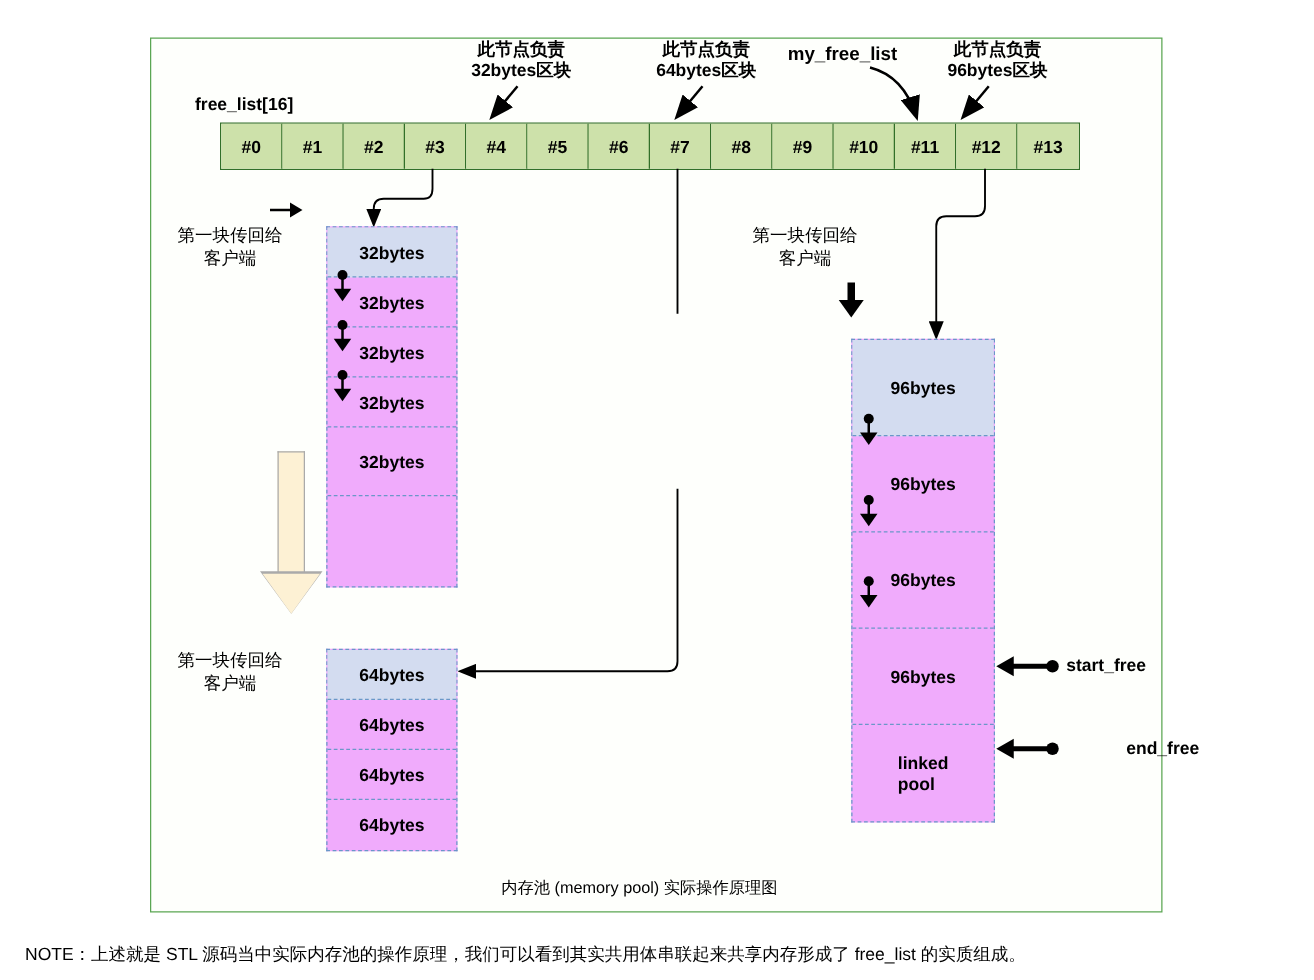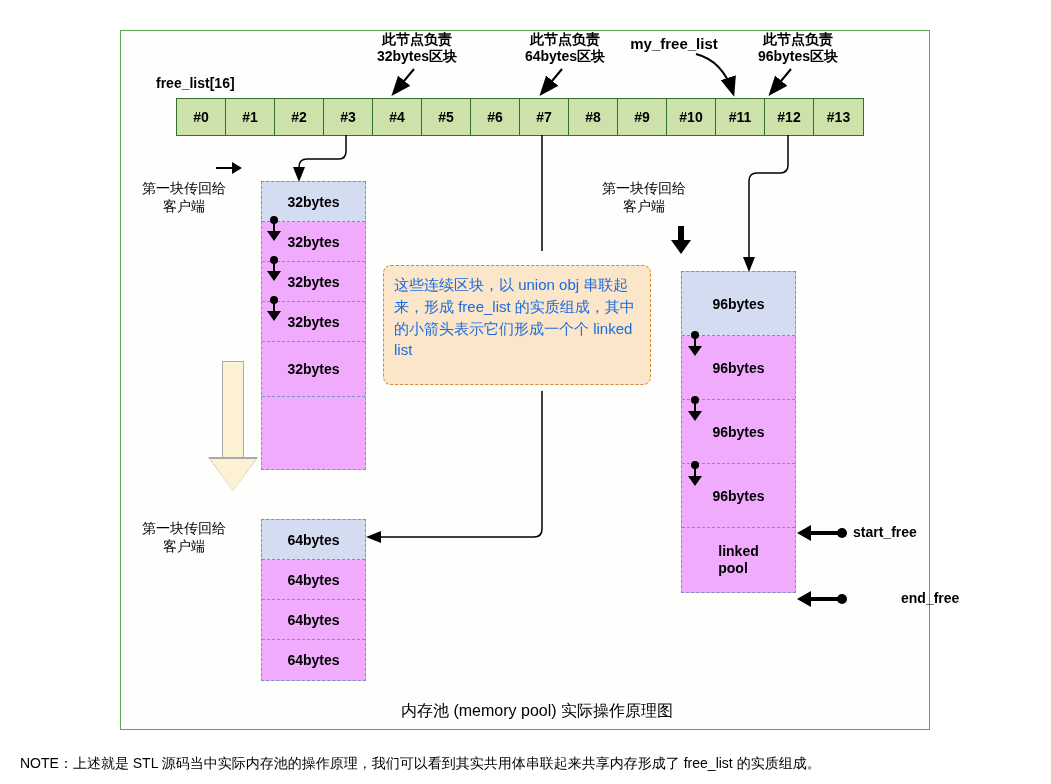--- a/index.html
+++ b/index.html
@@ -54,21 +54,21 @@
   .block {
     height: 40px;
     border-bottom: 1px dashed #6a97c8;
     display: flex; align-items: center; justify-content: center;
     font-weight: 700; font-size: 14px;
     font-family: "Helvetica Neue", Arial, sans-serif;
   }
   .block.first { background: #d3dcf0; }
   .block.last { border-bottom: none; }
   .block.tall { height: 55px; }
-  .block.tall2 { height: 64px; }
+  .block.tall2 { height: 77px; }
   .block.empty { height: 72px; }
 
   
   .notebox {
     position: absolute;
     left: 262px; top: 234px;
     width: 268px; height: 120px;
     border: 1.5px dashed #d38a36;
     background: #fbe6c9;
     border-radius: 8px;
@@ -101,21 +101,21 @@
   }
   .bigarrow .headb {
     position: absolute; left: -5px; top: 96px;
     width: 0; height: 0;
     border-left: 25px solid transparent;
     border-right: 25px solid transparent;
     border-top: 34px solid #aaa;
   }
 
   
-  .caption { position: absolute; font-size: 16px; }
+  .caption { position: absolute; font-size: 13px; }
 
   
   .noteline { position: absolute; left: 20px; top: 755px; right: 10px; font-size: 14px; }
 
   
   .linkarrow {
     position: absolute;
     width: 14px; height: 20px;
   }
   .linkarrow::before {
@@ -287,21 +287,20 @@
   <div class="lbl" style="left:8px; top:488px; text-align:center; width:110px; line-height:1.3; white-space:pre-line;">第一块传回给
 客户端</div>
 
   <div class="col" style="left:140px; top:488px; width:105px;">
     <div class="block first">64bytes</div>
     <div class="block">64bytes</div>
     <div class="block">64bytes</div>
     <div class="block last">64bytes</div>
   </div>
 
-  <div class="notebox">这些连续区块，以 union obj 串联起来，形成 free_list 的实质组成，其中的小箭头表示它们形成一个个 linked list</div>
 
   <div class="lbl" style="left:468px; top:148px; text-align:center; width:110px; line-height:1.3; white-space:pre-line;">第一块传回给
 客户端</div>
   <div class="bigdown" style="left:550px; top:195px;"></div>
 
   <div class="col" style="left:560px; top:240px; width:115px;">
     <div class="block first tall2">96bytes</div>
     <div class="block tall2">96bytes</div>
     <div class="block tall2">96bytes</div>
     <div class="block tall2">96bytes</div>

